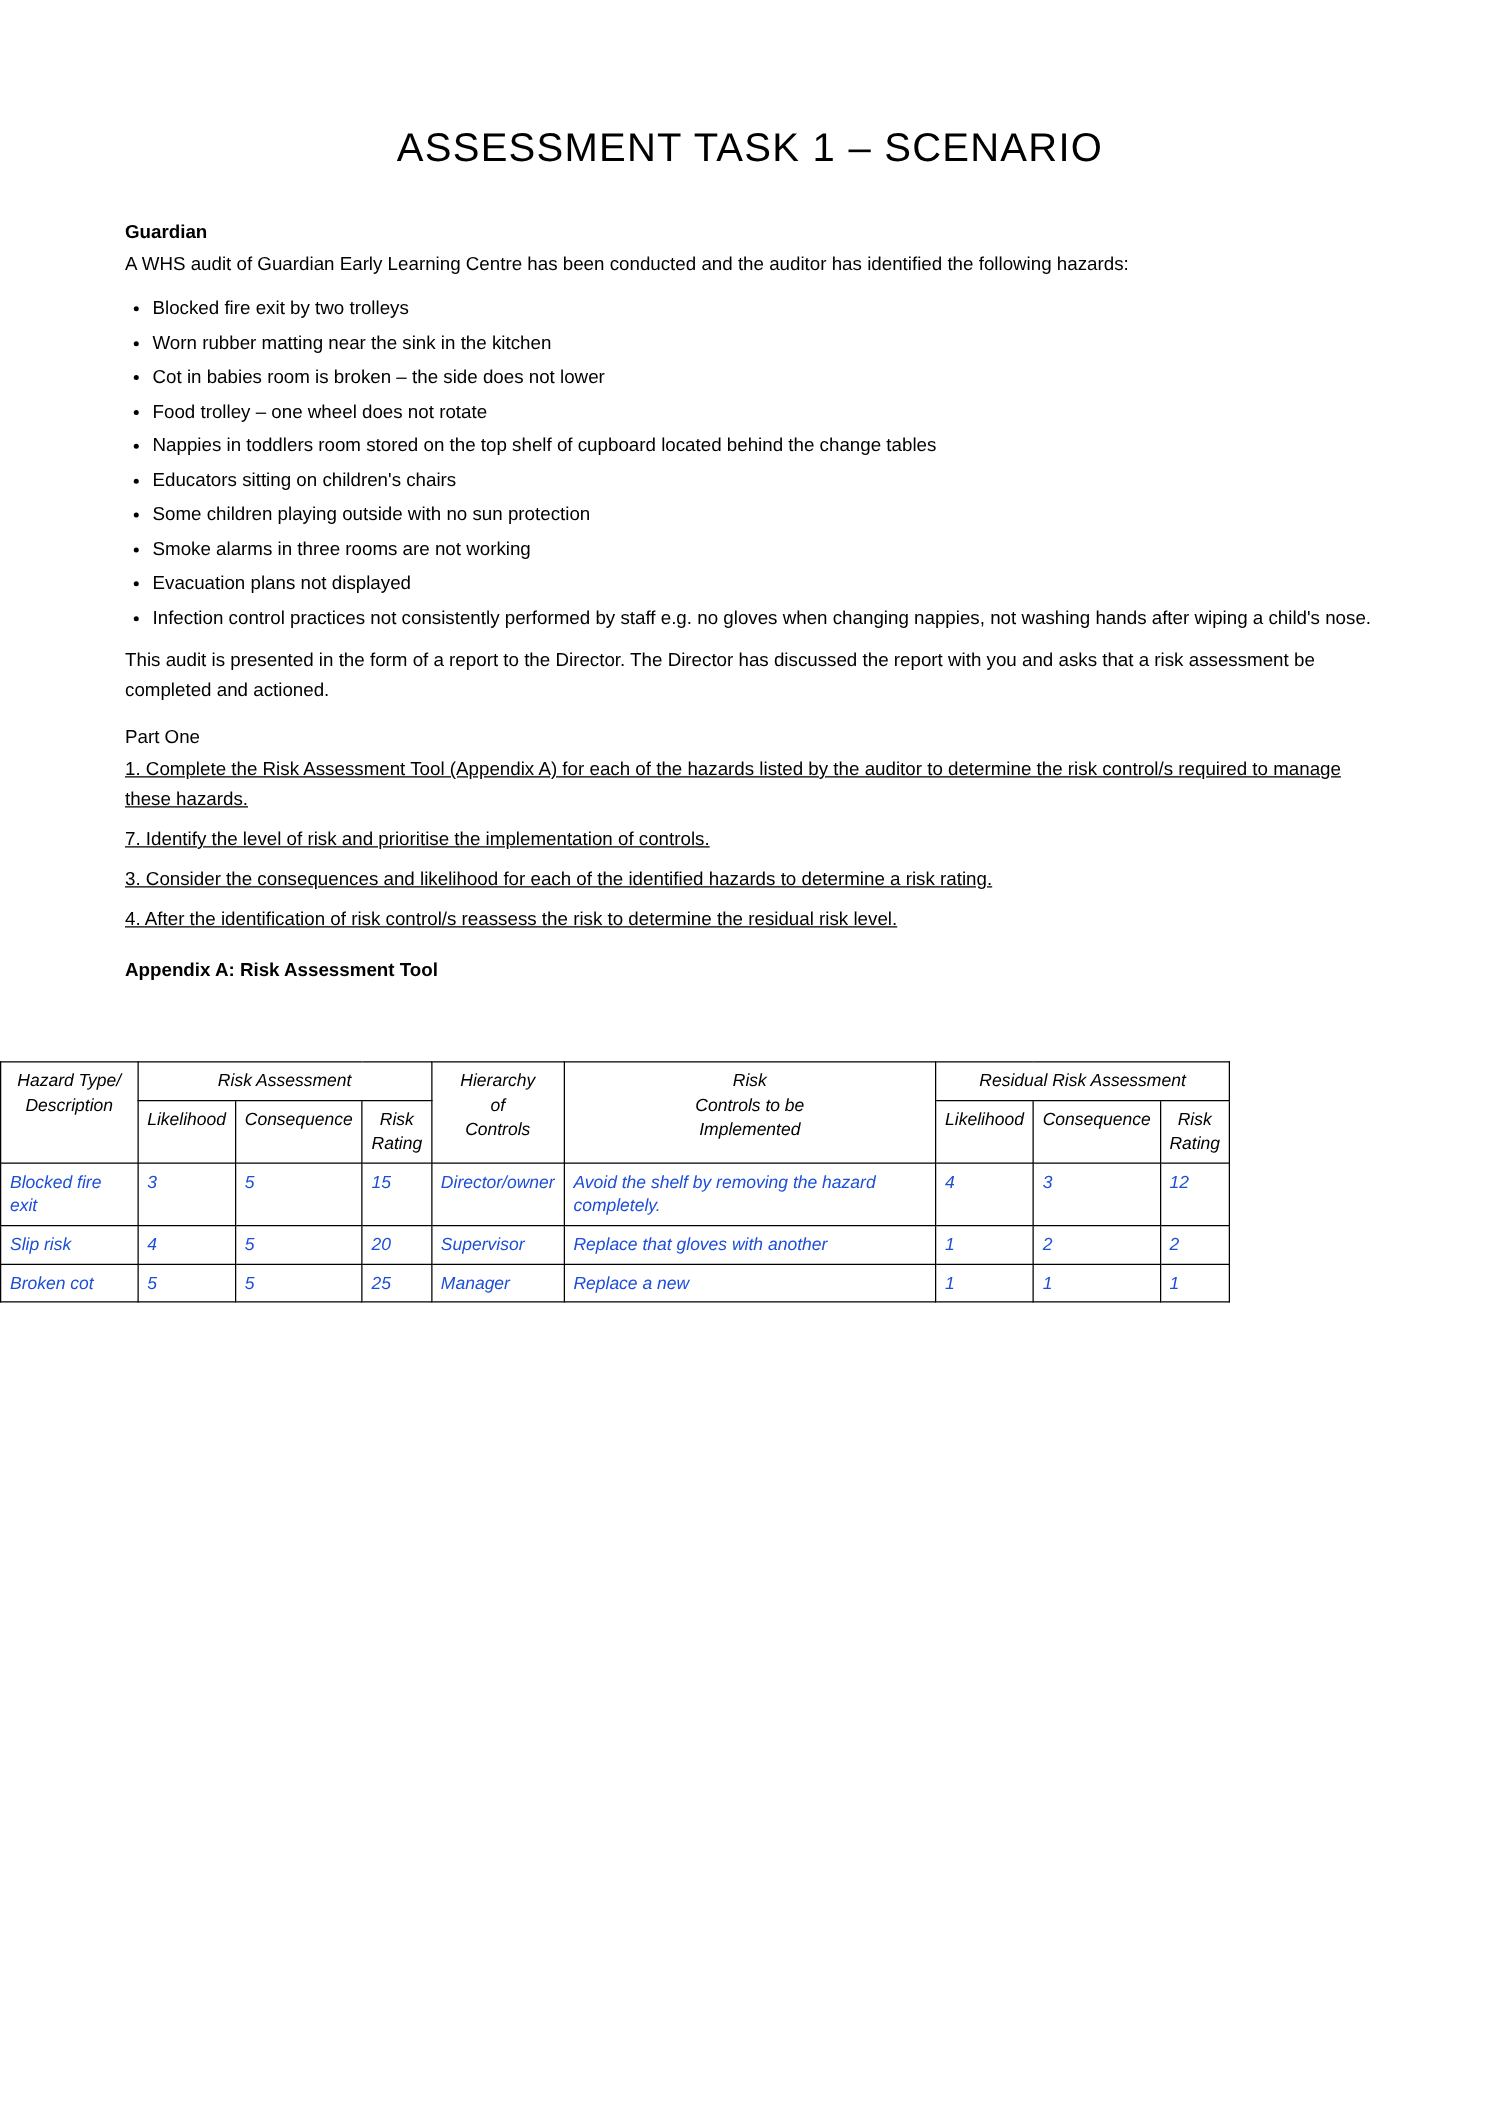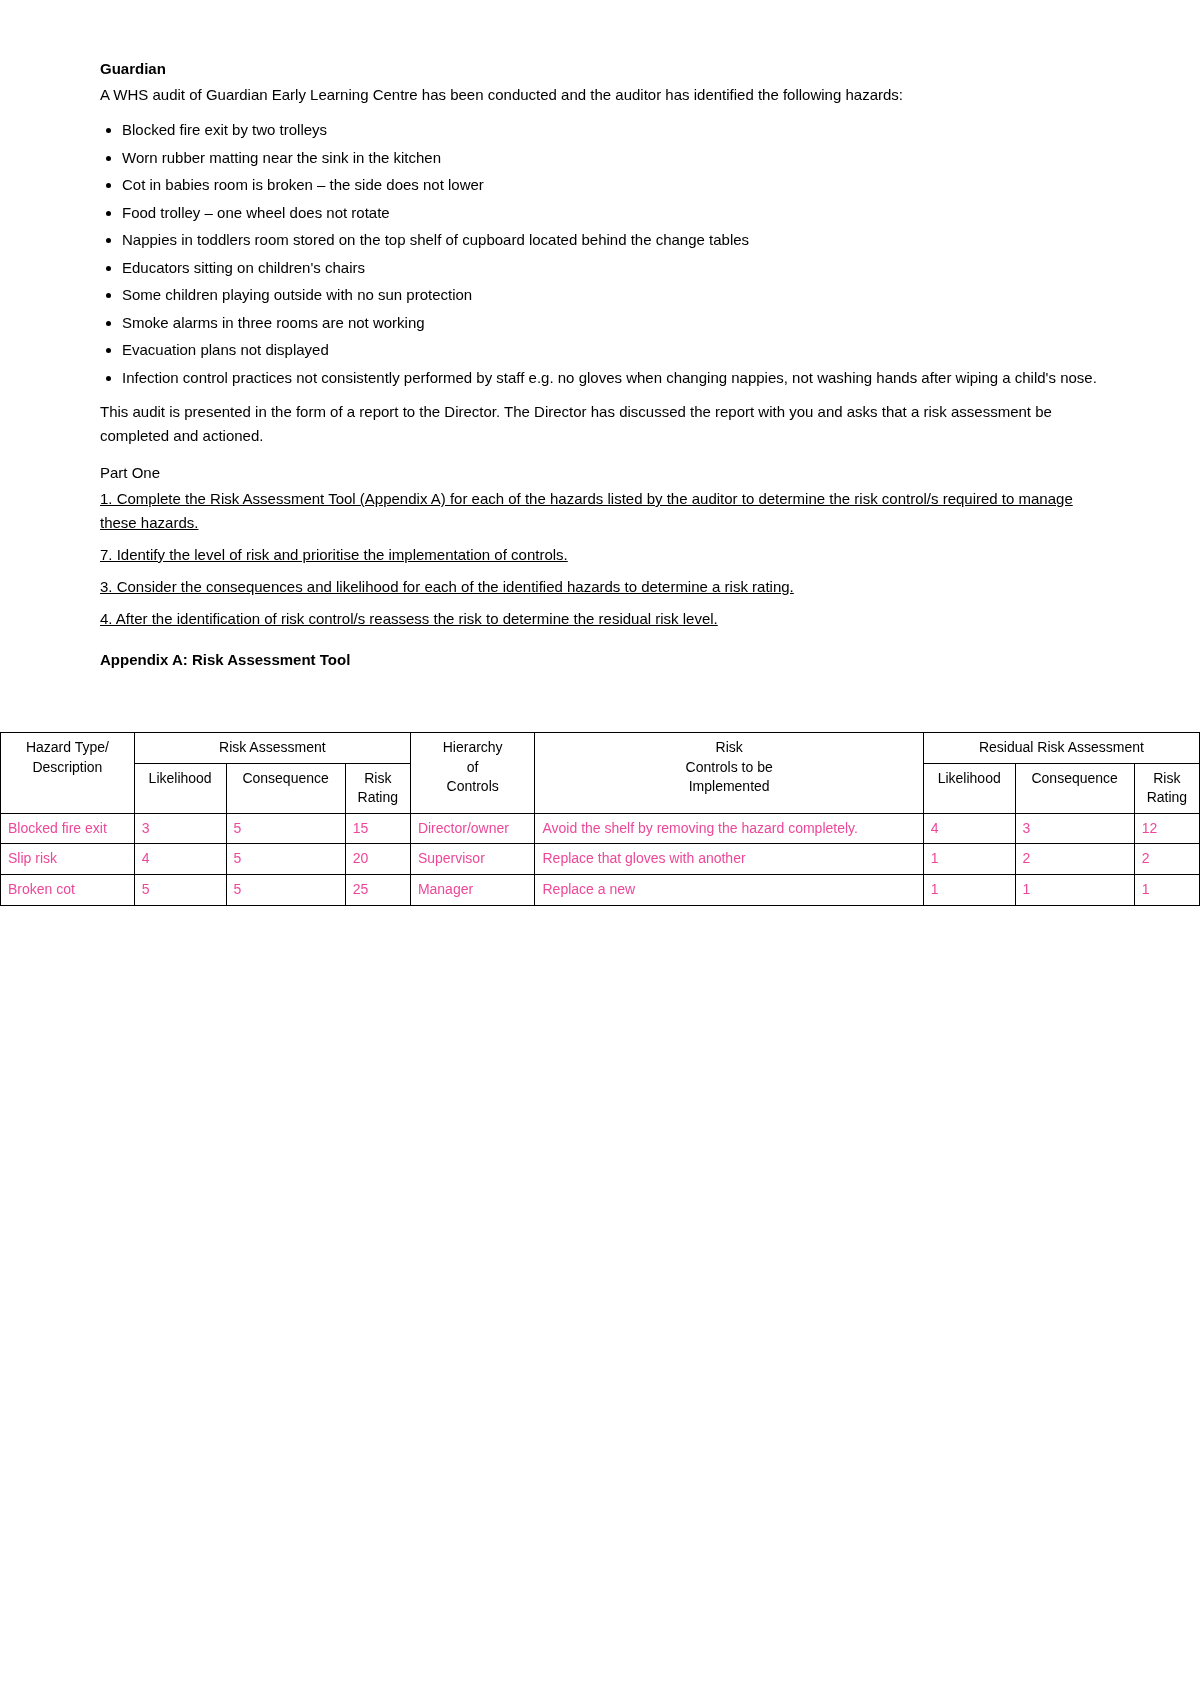--- a/index.html
+++ b/index.html
@@ -102,27 +102,28 @@
 
     .header-row-1 th {
       font-weight: normal;
     }
 
     .header-row-2 th {
       font-weight: normal;
     }
 
     .col-blue {
-      color: #ec4899;
+      color: #1d4ed8;
     }
   </style>
 </head>
 <body>
 
 <div class="page">
+  <h1 class="page-title">ASSESSMENT TASK 1 – SCENARIO</h1>
 
   <div>
     <p class="section-label">Guardian</p>
     <p class="scenario-text">A WHS audit of Guardian Early Learning Centre has been conducted and the auditor has identified the following hazards:</p>
     <ul class="bullet-list">
       <li>Blocked fire exit by two trolleys</li>
       <li>Worn rubber matting near the sink in the kitchen</li>
       <li>Cot in babies room is broken – the side does not lower</li>
       <li>Food trolley – one wheel does not rotate</li>
       <li>Nappies in toddlers room stored on the top shelf of cupboard located behind the change tables</li>
@@ -141,21 +142,21 @@
       <li>1. Complete the Risk Assessment Tool (Appendix A) for each of the hazards listed by the auditor to determine the risk control/s required to manage these hazards.</li>
       <li>7. Identify the level of risk and prioritise the implementation of controls.</li>
       <li>3. Consider the consequences and likelihood for each of the identified hazards to determine a risk rating.</li>
       <li>4. After the identification of risk control/s reassess the risk to determine the residual risk level.</li>
     </ul>
   </div>
 
   <p class="appendix-label">Appendix A: Risk Assessment Tool</p>
 </div>
 
-<div style="width:1200px; padding: 0 0 40px 0;">
+<div style="width:984px; padding: 0 0 40px 0; font-style: italic;">
   <table class="risk-table">
     <thead>
       <tr class="header-row-1">
         <th rowspan="2">Hazard Type/<br>Description</th>
         <th colspan="3">Risk Assessment</th>
         <th rowspan="2">Hierarchy<br>of<br>Controls</th>
         <th rowspan="2">Risk<br>Controls to be<br>Implemented</th>
         <th colspan="3">Residual Risk Assessment</th>
       </tr>
       <tr class="header-row-2">

